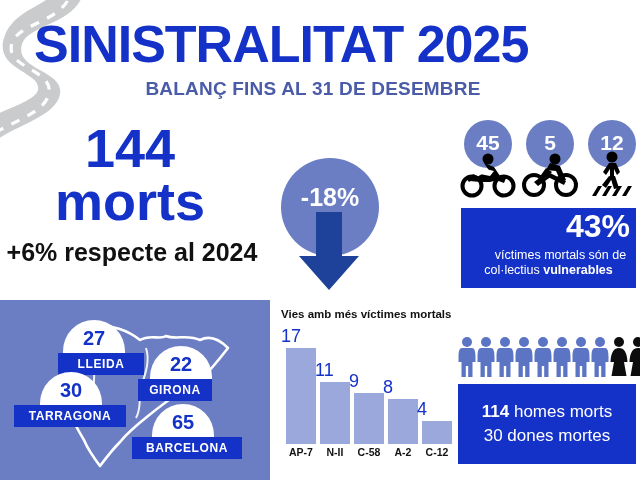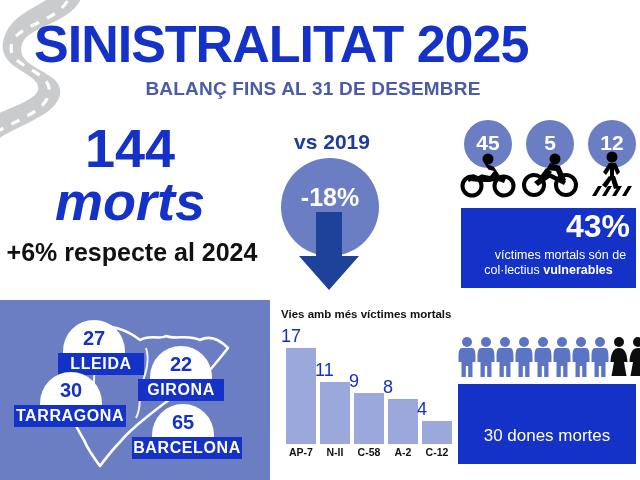--- a/index.html
+++ b/index.html
@@ -24,21 +24,21 @@
     font-size:19px;font-weight:bold;color:#4a5ba8;letter-spacing:.2px;z-index:3;
   }
 
   
   .deaths-num{
     position:absolute;left:18px;top:122px;width:224px;text-align:center;
     font-size:54px;font-weight:bold;color:#1431c8;line-height:.98;
   }
   .deaths-word{
     position:absolute;left:18px;top:175px;width:224px;text-align:center;
-    font-size:54px;font-weight:bold;color:#1431c8;line-height:.98;font-style:italic;
+    font-size:54px;font-weight:bold;color:#1431c8;line-height:.98;
   }
   .deaths-sub{
     position:absolute;left:6px;top:238px;width:252px;text-align:center;
     font-size:25px;font-weight:bold;color:#111111;
   }
 
   
   .vs-label{
     position:absolute;left:272px;top:130px;width:120px;text-align:center;
     font-size:21px;font-weight:bold;color:#1f3b9e;
@@ -86,21 +86,21 @@
   .dome{
     position:absolute;left:0;top:0;width:62px;height:33px;background:#ffffff;
     border-radius:31px 31px 0 0;
   }
   .domenum{
     position:absolute;left:0;top:7px;width:62px;text-align:center;
     font-size:20px;font-weight:bold;color:#1431c8;z-index:2;
   }
   .provbar{
     position:absolute;top:33px;height:22px;background:#1431c8;
-    color:#ffffff;font-size:16px;font-weight:bold;letter-spacing:.6px;
+    color:#ffffff;font-size:12px;font-weight:bold;letter-spacing:.6px;
     display:flex;align-items:center;justify-content:center;
   }
 
   
   .charttitle{
     position:absolute;left:281px;top:308px;width:180px;
     font-size:11.5px;font-weight:bold;color:#111111;
   }
   .chart{position:absolute;left:286px;top:326px;width:170px;height:118px;}
   .bar-col{position:absolute;bottom:0;width:30px;}
@@ -143,21 +143,20 @@
     </g>
   </svg>
 
   <div class="title">SINISTRALITAT 2025</div>
   <div class="subtitle">BALANÇ FINS AL 31 DE DESEMBRE</div>
 
   <div class="deaths-num">144</div>
   <div class="deaths-word">morts</div>
   <div class="deaths-sub">+6% respecte al 2024</div>
 
-  <div class="vs-label">vs 2019</div>
   <div class="vs-circle"></div>
   <div class="vs-pct">-18%</div>
   <svg class="vs-arrow" viewBox="0 0 66 78">
     <polygon points="20,0 46,0 46,44 63,44 33,78 3,44 20,44" fill="#1e4299"></polygon>
   </svg>
 
   <div class="vgroup">
 
     <div class="vitem" style="left:0px;">
       <div class="vcirc"></div>
@@ -226,21 +225,21 @@
 
     <div class="prov" style="left:63px;top:20px;">
       <div class="dome"></div>
       <div class="domenum">27</div>
       <div class="provbar" style="left:-5px;width:86px;">LLEIDA</div>
     </div>
 
     <div class="prov" style="left:150px;top:46px;">
       <div class="dome"></div>
       <div class="domenum">22</div>
-      <div class="provbar" style="left:-12px;width:86px;text-align:center;">GIRONA</div>
+      <div class="provbar" style="left:-12px;width:74px;text-align:center;">GIRONA</div>
     </div>
 
     <div class="prov" style="left:40px;top:72px;">
       <div class="dome"></div>
       <div class="domenum">30</div>
       <div class="provbar" style="left:-26px;width:112px;">TARRAGONA</div>
     </div>
 
     <div class="prov" style="left:152px;top:104px;">
       <div class="dome"></div>
@@ -317,15 +316,16 @@
       <svg viewBox="0 0 18 42" width="18" height="42" style="position: absolute; top: 0px; left: 152px;">
         <circle cx="9" cy="6" r="5" fill="#0d0d0d"></circle>
         <path d="M 9 12 C 4 12, 1 16, 0.5 26 L 4 26 L 1.5 40 L 16.5 40 L 14 26 L 17.5 26 C 17 16, 14 12, 9 12 Z" fill="#0d0d0d"></path>
       </svg>
       <svg viewBox="0 0 18 42" width="18" height="42" style="position: absolute; top: 0px; left: 171px;">
         <circle cx="9" cy="6" r="5" fill="#0d0d0d"></circle>
         <path d="M 9 12 C 4 12, 1 16, 0.5 26 L 4 26 L 1.5 40 L 16.5 40 L 14 26 L 17.5 26 C 17 16, 14 12, 9 12 Z" fill="#0d0d0d"></path>
       </svg>
     </div>
   <div class="genderbox"></div>
+  <div class="gline1"><b>114</b><span> homes morts</span></div>
   <div class="gline2">30 dones mortes</div>
 
 </div>
 
 </body></html>

